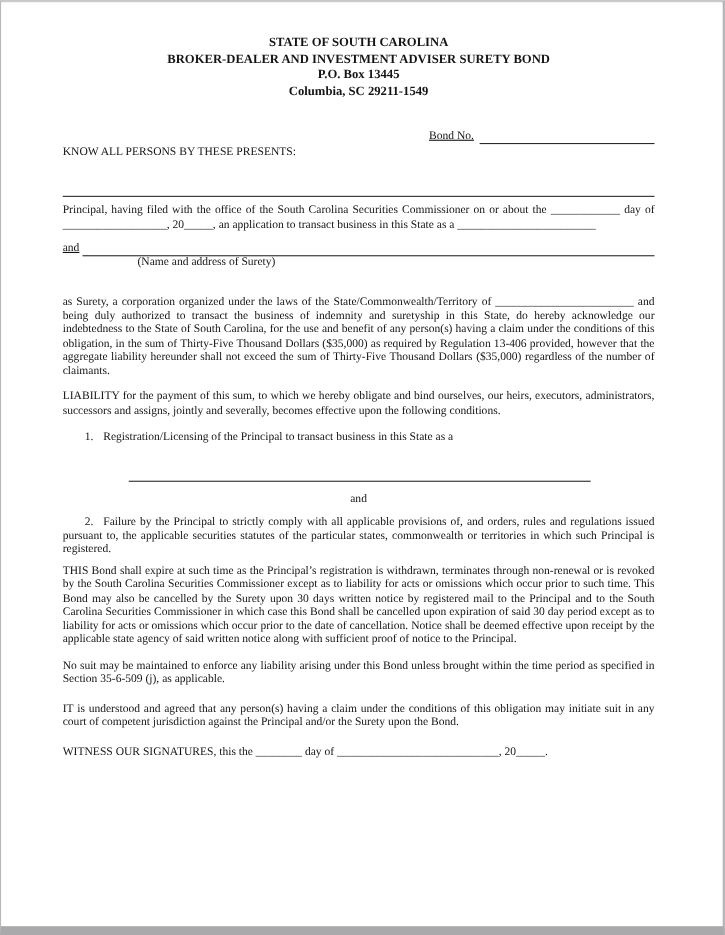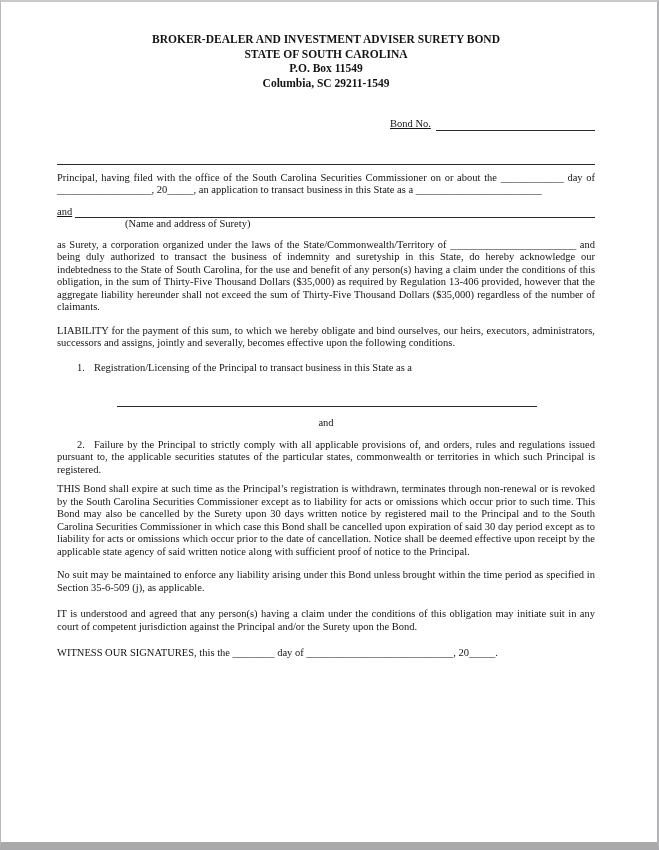--- a/index.html
+++ b/index.html
@@ -44,21 +44,21 @@
 
   .designate-block {
     margin-left: 333px;
     width: 204px;
     text-align: justify;
   }
 
   .and-row { margin-top: 9px; }
   .and-row .lbl { margin-right: 3px; }
 
-  .surety-para { margin-top: 8px; }
+  .surety-para { margin-top: 24px; }
 
   .item { margin-top: 12px; text-align: justify; }
   .item .num { margin-left: 20px; }
   .num-gap { display: inline-block; width: 9px; }
 
   .center-rule { margin-top: 21px; margin-left: 60px; width: 420px; display: flex; }
   .center-rule .fill { height: 11px; }
   .caption-designate2 { margin-left: 78px; margin-top: 1px; }
 
   .and-center { text-align: center; margin-top: 10px; }
@@ -68,31 +68,32 @@
   .it-para { margin-top: 14px; }
   .witness-line { margin-top: 14px; white-space: nowrap; }
 </style>
 </head>
 <body>
 
 <div class="page">
   <div class="content">
 
     <div class="doc-title">
+      <div>STATE OF SOUTH CAROLINA</div>
       <div>BROKER-DEALER AND INVESTMENT ADVISER SURETY BOND</div>
-      <div>STATE OF SOUTH CAROLINA</div>
-      <div>P.O. Box 11549</div>
+      <div>P.O. Box 13445</div>
       <div>Columbia, SC 29211-1549</div>
     </div>
 
     <div class="row bond-row">
       <span class="lbl">Bond No.</span>
       <span class="fill"></span>
     </div>
 
+    <div class="know-line">KNOW ALL PERSONS BY THESE PRESENTS:</div>
 
 
     <div class="row full-rule">
       <span class="fill"></span>
     </div>
 
     <p class="para principal-para">Principal, having filed with the office of the South Carolina Securities Commissioner on or about the ____________ day of __________________, 20_____, an application to transact business in this State as a ________________________</p>
 
 
     <div class="row and-row">

